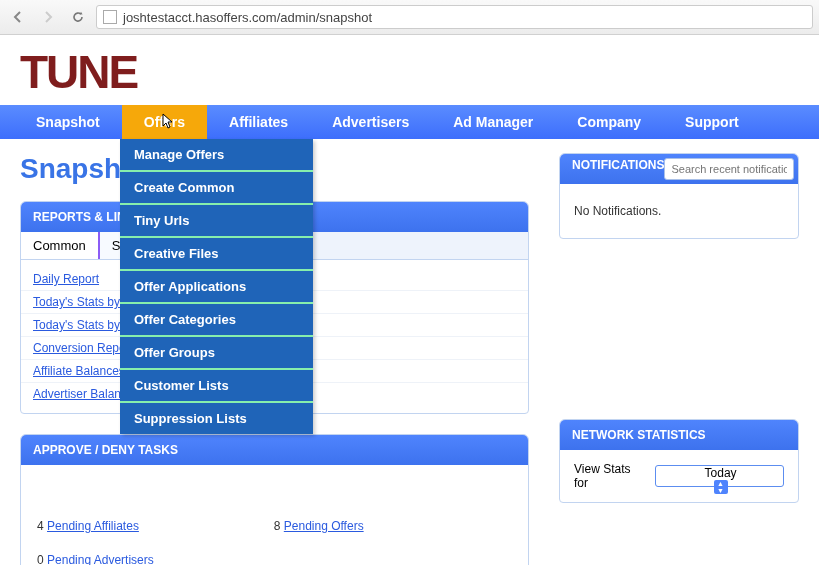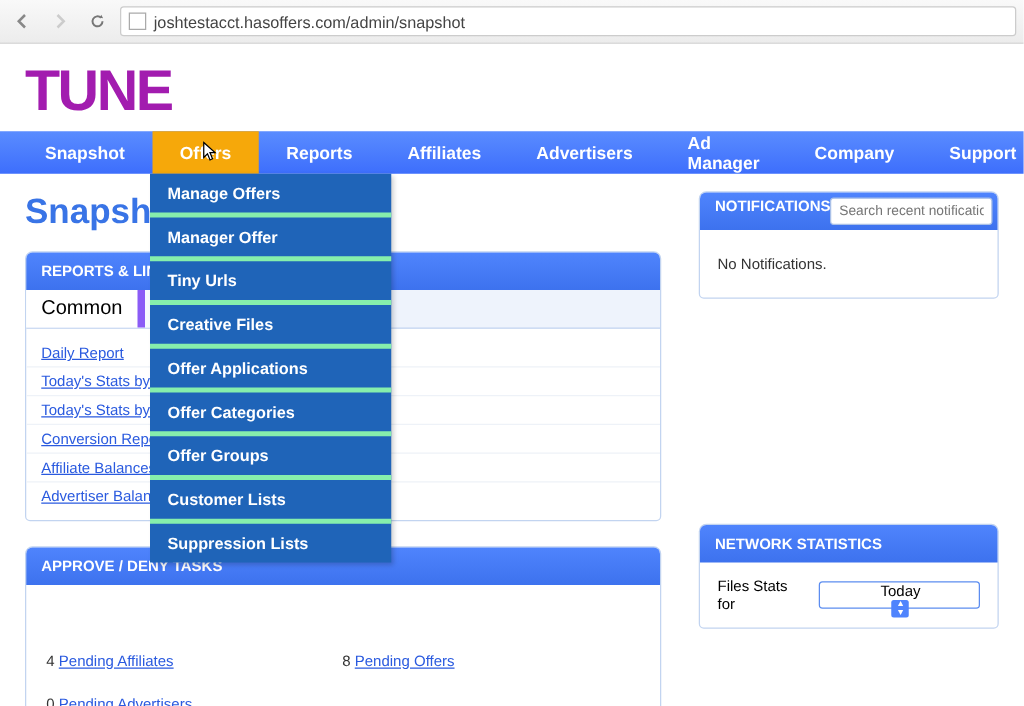--- a/index.html
+++ b/index.html
@@ -6,48 +6,48 @@
   body { background: #fff; width: 819px; }
 
   
   .browser-bar { height: 35px; background: linear-gradient(#f9f9f9,#ececec); border-bottom:1px solid #d0d0d0; display:flex; align-items:center; padding:0 6px; gap:6px; }
   .nav-btn { width:24px; height:24px; display:flex; align-items:center; justify-content:center; color:#888; font-size:16px; cursor:default; }
   .url-bar { flex:1; height:24px; background:#fff; border:1px solid #ccc; border-radius:3px; display:flex; align-items:center; padding:0 6px; font-size:13px; color:#444; }
   .url-bar .page-icon { width:14px; height:14px; margin-right:6px; border:1px solid #aaa; }
 
   
   .logo-area { padding:10px 0 6px 20px; }
-  .logo { font-family: Arial, sans-serif; font-size:46px; font-weight:700; letter-spacing:-2px; color:#a21caf; }
+  .logo { font-family: Arial, sans-serif; font-size:46px; font-weight:700; letter-spacing:-2px; color:#7f1d1d; }
 
   
   .main-nav { background: linear-gradient(#5a8cff,#3d6efc); height:34px; display:flex; align-items:stretch; padding-left:14px; position:relative; }
   .nav-item { color:#fff; font-weight:bold; font-size:14px; padding:0 22px; display:flex; align-items:center; cursor:pointer; position:relative; }
   .nav-item.active { background:#f6a80a; }
   .cursor-icon { position:absolute; top:8px; left:40px; pointer-events:none; }
 
   
   .dropdown { position:absolute; left:120px; top:34px; width:193px; background:#1f64b8; z-index:10; box-shadow:2px 2px 4px rgba(0,0,0,0.2);}
-  .dropdown-item { color:#fff; font-size:13px; font-weight:bold; padding:8px 14px; border-bottom:4px solid #86efac; cursor:pointer;}
+  .dropdown-item { color:#fff; font-size:13px; font-weight:bold; padding:8px 14px; border-bottom:2px solid #86efac; cursor:pointer;}
   .dropdown-item:last-child { border-bottom:none; }
 
   
   .page-body { padding:14px 20px 20px 20px; display:flex; gap:30px; align-items:flex-start;}
   .left-col { flex:1; min-width:0;}
   .right-col { width:240px; flex-shrink:0;}
 
   .page-title { color:#3974e6; font-size:28px; font-weight:bold; margin-bottom:16px; }
 
   .panel { border:1px solid #c2d4f0; border-radius:6px 6px 4px 4px; margin-bottom:20px; background:#fff;}
   .panel-header { background:linear-gradient(#4f84fd,#3d72ee); color:#fff; font-weight:bold; font-size:12px; padding:8px 12px; border-radius:5px 5px 0 0;}
   .panel-header.with-search { display:flex; align-items:flex-start; justify-content:space-between; padding:4px 6px 4px 12px;}
   .panel-header.with-search span { flex-shrink:0;}
   .search-input { height:22px; width:130px; border:1px solid #a9c0e8; border-radius:3px; padding:0 6px; font-size:11px; color:#888; background:#fff;}
 
   .tabs { display:flex; border-bottom:1px solid #c2d4f0; background:#eef3fc;}
-  .tab { padding:6px 12px; font-size:16px; border-right:6px solid #8b5cf6; cursor:pointer; background:#f7faff;}
+  .tab { padding:6px 12px; font-size:13px; border-right:2px solid #8b5cf6; cursor:pointer; background:#f7faff;}
   .tab.active { background:#fff; font-weight:normal; }
 
   .link-list { padding:8px 0;}
   .link-list a { display:block; padding:4px 12px; font-size:12px; color:#2a5adf; text-decoration:underline; border-bottom:1px solid #eef2f8;}
   .link-list a:last-child { border-bottom:none;}
 
   .tasks-body { padding:14px 16px; display:flex; gap:120px; font-size:12px;}
   .task { color:#333;}
   .task a { color:#2a5adf; text-decoration:underline;}
   .task + .task{ margin-top:10px;}
@@ -96,41 +96,38 @@
     </div>
   <div class="nav-item active">
     <span>Offers</span>
     <span class="cursor-icon">
       <svg width="14" height="18" viewBox="0 0 14 18">
           <path d="M1 1 L1 13 L4 10 L6 15 L8 14 L6 9 L10 9 Z" fill="#fff" stroke="#000" stroke-width="1"></path>
         </svg>
     </span>
   </div>
   <div class="nav-item">
-      <span>Reports</span>
-    </div>
-  <div class="nav-item">
       <span>Affiliates</span>
     </div>
   <div class="nav-item">
       <span>Advertisers</span>
     </div>
   <div class="nav-item">
       <span>Ad Manager</span>
     </div>
   <div class="nav-item">
       <span>Company</span>
     </div>
   <div class="nav-item">
       <span>Support</span>
     </div>
 
   <div class="dropdown">
     <div class="dropdown-item">Manage Offers</div>
-    <div class="dropdown-item">Manager Offer</div>
+    <div class="dropdown-item">Create Common</div>
     <div class="dropdown-item">Tiny Urls</div>
     <div class="dropdown-item">Creative Files</div>
     <div class="dropdown-item">Offer Applications</div>
     <div class="dropdown-item">Offer Categories</div>
     <div class="dropdown-item">Offer Groups</div>
     <div class="dropdown-item">Customer Lists</div>
     <div class="dropdown-item">Suppression Lists</div>
   </div>
 </div>
 
@@ -185,21 +182,21 @@
         <input class="search-input" placeholder="Search recent notifications" style="">
       </div>
       <div class="notif-body">No Notifications.</div>
     </div>
 
     <div style="height:160px"></div>
 
     <div class="panel">
       <div class="panel-header">NETWORK STATISTICS</div>
       <div class="stats-body">
-        <span>Files Stats for</span>
+        <span>View Stats for</span>
         <div class="select">
           <span>Today</span>
           <span class="select-arrows">
             <span>▲</span>
               <span>▼</span>
           </span>
         </div>
       </div>
     </div>
   </div>

